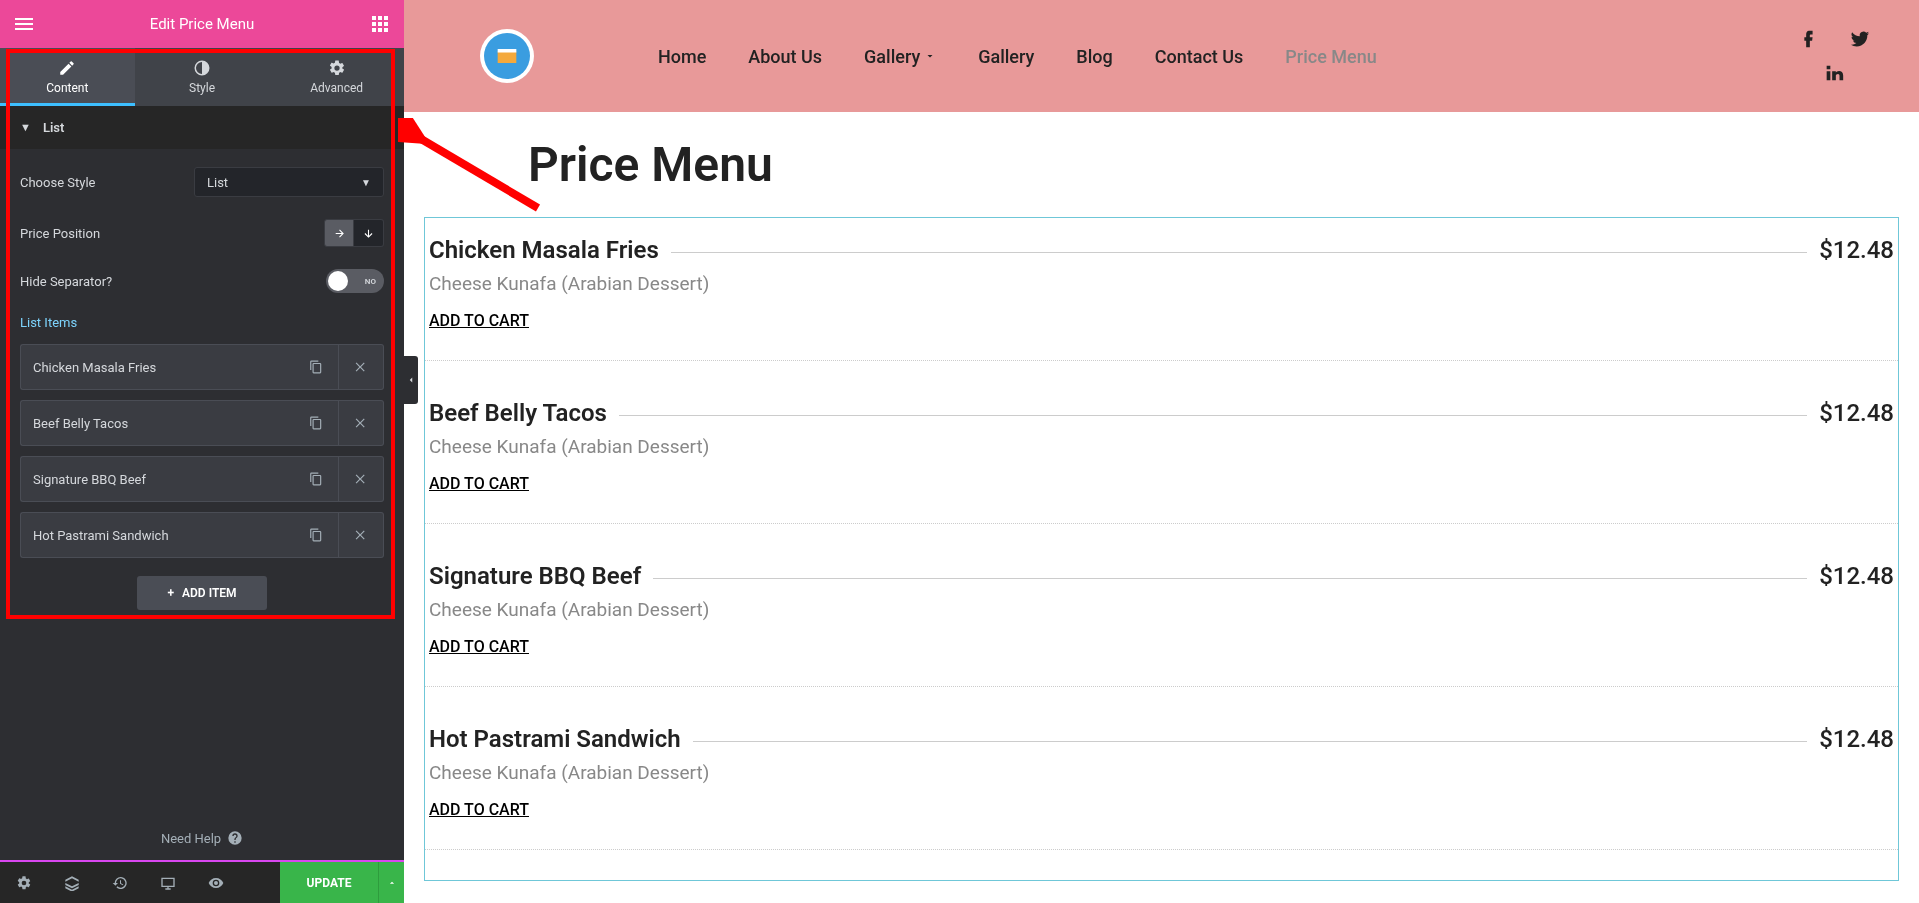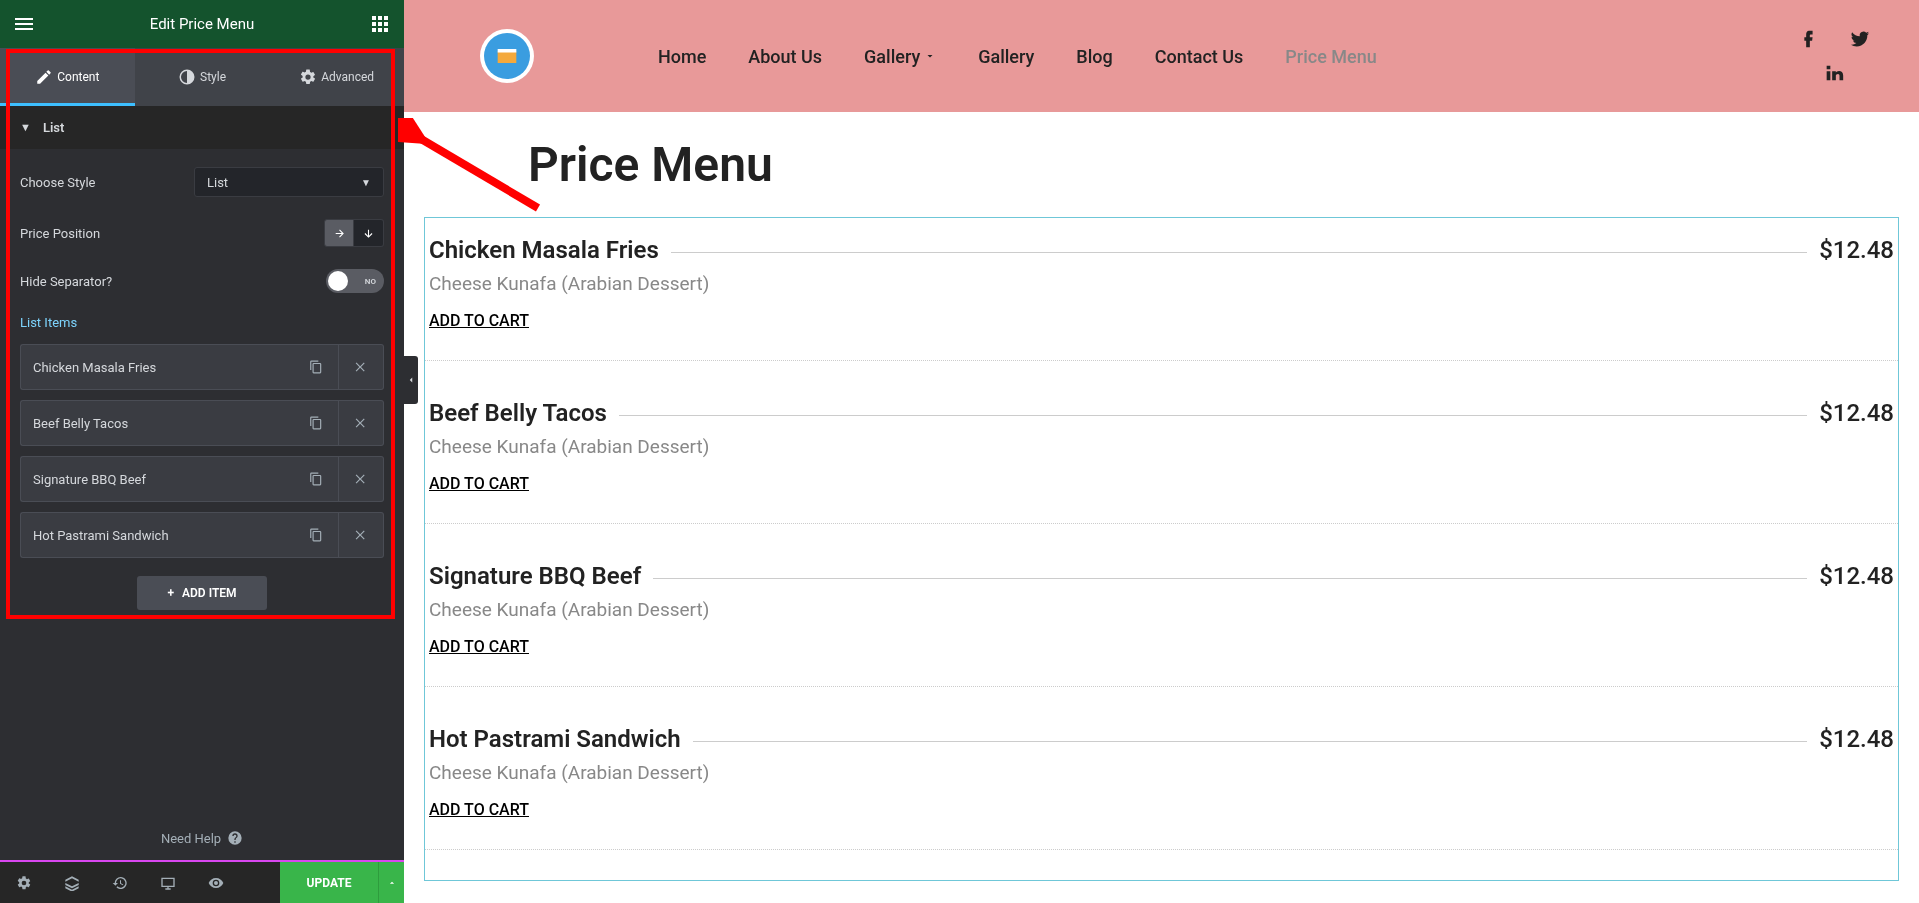--- a/index.html
+++ b/index.html
@@ -3,26 +3,26 @@
 <meta charset="utf-8">
 <style>
 * { box-sizing: border-box; margin: 0; padding: 0; }
 body { font-family: -apple-system, BlinkMacSystemFont, "Segoe UI", Roboto, Arial, sans-serif; background: #fff; overflow: hidden; }
 .app { display: flex; height: 903px; width: 1919px; position: relative; }
 
 
 .panel { width: 404px; background: #2d2e32; color: #d5d8dc; display: flex; flex-direction: column; position: relative; }
 .panel-annotation { position: absolute; top: 49px; left: 6px; width: 389px; height: 570px; border: 4px solid #ff0000; pointer-events: none; z-index: 50; }
 
-.panel-header { height: 48px; background: #14532d; display: flex; align-items: center; justify-content: space-between; padding: 0 12px; font-size: 15px; color: #fff; font-weight: 400; }
+.panel-header { height: 48px; background: #ec4899; display: flex; align-items: center; justify-content: space-between; padding: 0 12px; font-size: 15px; color: #fff; font-weight: 400; }
 .panel-header .hamb, .panel-header .grid { width: 24px; height: 24px; display: flex; align-items: center; justify-content: center; cursor: pointer; }
 .panel-header .title { flex: 1; text-align: center; }
 
 .panel-tabs { display: flex; background: #404349; height: 58px; }
-.panel-tab { flex: 1; display: flex; flex-direction: row; align-items: center; justify-content: center; gap: 4px; cursor: pointer; font-size: 12px; color: #d5d8dc; position: relative; }
+.panel-tab { flex: 1; display: flex; flex-direction: column; align-items: center; justify-content: center; gap: 4px; cursor: pointer; font-size: 12px; color: #d5d8dc; position: relative; }
 .panel-tab.active { background: #4a4d55; color: #fff; }
 .panel-tab.active::after { content: ""; position: absolute; bottom: 0; left: 0; right: 0; height: 3px; background: #3dbfff; }
 .panel-tab svg { width: 18px; height: 18px; fill: #d5d8dc; }
 .panel-tab.active svg { fill: #fff; }
 
 .section-head { background: #262626; padding: 14px 20px; display: flex; align-items: center; gap: 12px; font-size: 13px; font-weight: 600; cursor: pointer; }
 .section-head .caret { font-size: 11px; }
 
 .section-body { padding: 18px 20px 20px; flex: 1; }
 

